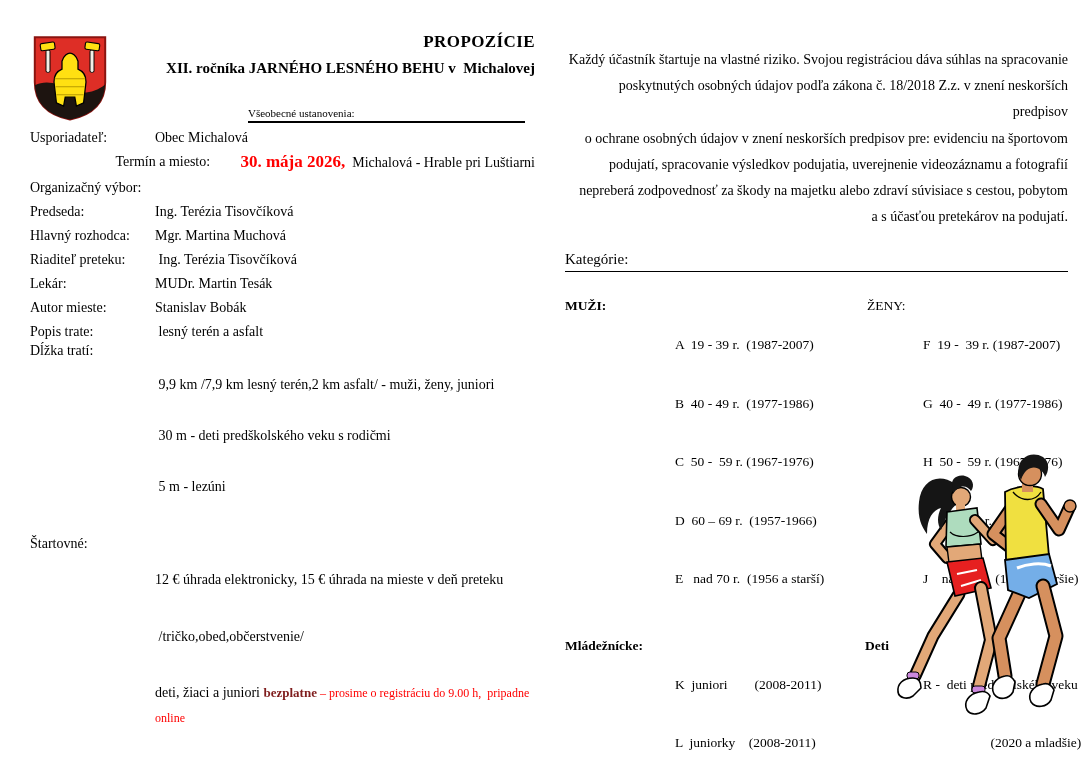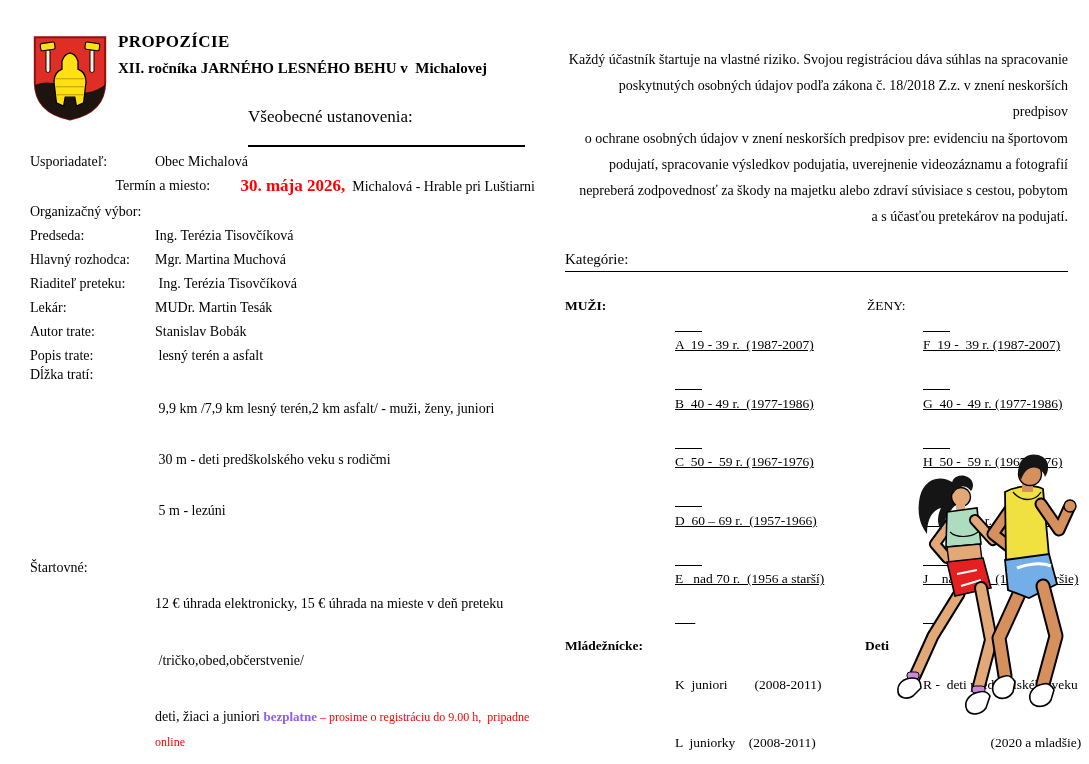--- a/index.html
+++ b/index.html
@@ -5,50 +5,50 @@
   * { margin:0; padding:0; box-sizing:border-box; }
   body { background:#ffffff; }
   .page {
     position:relative; width:1089px; height:764px; margin:0 auto;
     background:#ffffff; color:#000;
     font-family:"Liberation Serif", serif; overflow:hidden;
   }
   
   .left-col { position:absolute; left:30px; top:26px; width:505px; }
   .coat { position:absolute; left:0; top:8px; width:80px; height:88px; }
-  .titles { margin-left:88px; text-align:left; }
+  .titles { margin-left:88px; text-align:right; }
   .doc-title { font-size:17px; font-weight:bold; letter-spacing:.4px; padding-top:6px; }
   .doc-subtitle { font-size:15px; font-weight:bold; margin-top:8px; white-space:pre-wrap; }
   .section-heading {
-    margin:30px 0 0 218px; width:277px; font-size:17px;
-    border-bottom:2px solid #000; padding-bottom:18px;
+    margin:30px 0 0 218px; width:277px; font-size:11px;
+    border-bottom:2px solid #000; padding-bottom:2px;
   }
   .rows { margin-top:7px; }
   .g-row { display:flex; font-size:14px; line-height:16px; margin-bottom:8px; }
   .g-label { width:125px; flex-shrink:0; font-weight:normal; white-space:pre; }
   .g-label.wide { width:auto; padding-right:4px; }
   .g-value { white-space:pre-wrap; }
-  .red { color:#8b5cf6; }
+  .red { color:#7f1d1d; }
   .bold { font-weight:bold; }
   .big-date { font-size:17px; font-weight:bold; color:#FF0000; }
   .row-termin { margin-bottom:9px;justify-content:flex-end; }
   .row-popis { margin-bottom:3px; }
   .multi .g-value div { line-height:19px; }
   .startovne-lines div { line-height:24.5px; }
   .line3-red-small { font-size:12px; color:#FF0000; }
   
   .right-col { position:absolute; left:565px; top:47px; width:503px; }
   .disclaimer div { font-size:14px; line-height:26.2px; white-space:pre-wrap;text-align:right; }
   .kategorie-heading {
     margin-top:21px; font-size:15px; width:100%;
     border-bottom:1.5px solid #000; padding-bottom:3px;
   }
   .cats { display:flex; margin-top:24px; font-size:13.5px; line-height:19.5px; }
   .cats-label { font-weight:bold; width:110px; flex-shrink:0; }
-  .cat-list { white-space:pre;text-decoration:underline; }
+  .cat-list { white-space:pre; }
   .muzi-list { width:192px; flex-shrink:0; }
   .zeny-label { font-weight:normal; width:56px; flex-shrink:0; }
   .mlad { display:flex; margin-top:8px; font-size:13.5px; line-height:19.5px; }
   .mlad-label { font-weight:bold; width:110px; flex-shrink:0; }
   .mlad-list { width:190px; flex-shrink:0; white-space:pre; }
   .deti-label { font-weight:bold; width:58px; flex-shrink:0; }
   .deti-list { white-space:pre; }
   
   .runners { position:absolute; left:893px; top:444px; width:184px; height:314px; }
 </style>
@@ -111,21 +111,21 @@
         <div class="g-label">Riaditeľ preteku:</div>
         <div class="g-value"> Ing. Terézia Tisovčíková</div>
       </div>
 
       <div class="g-row">
         <div class="g-label">Lekár:</div>
         <div class="g-value">MUDr. Martin Tesák</div>
       </div>
 
       <div class="g-row">
-        <div class="g-label">Autor trate:</div>
+        <div class="g-label">Autor mieste:</div>
         <div class="g-value">Stanislav Bobák</div>
       </div>
 
       <div class="g-row row-popis">
         <div class="g-label">Popis trate:</div>
         <div class="g-value"> lesný terén a asfalt</div>
       </div>
 
       <div class="g-row multi">
         <div class="g-label">Dĺžka tratí:</div>

